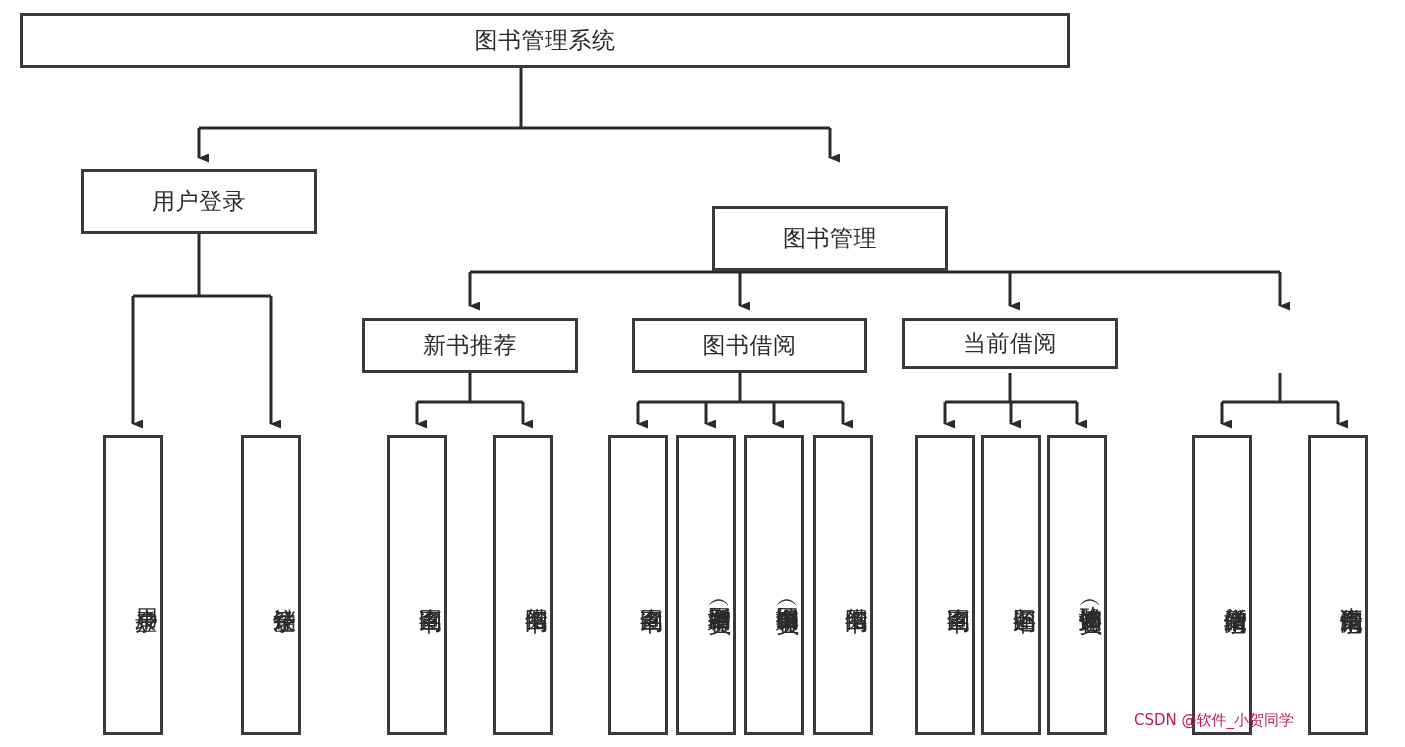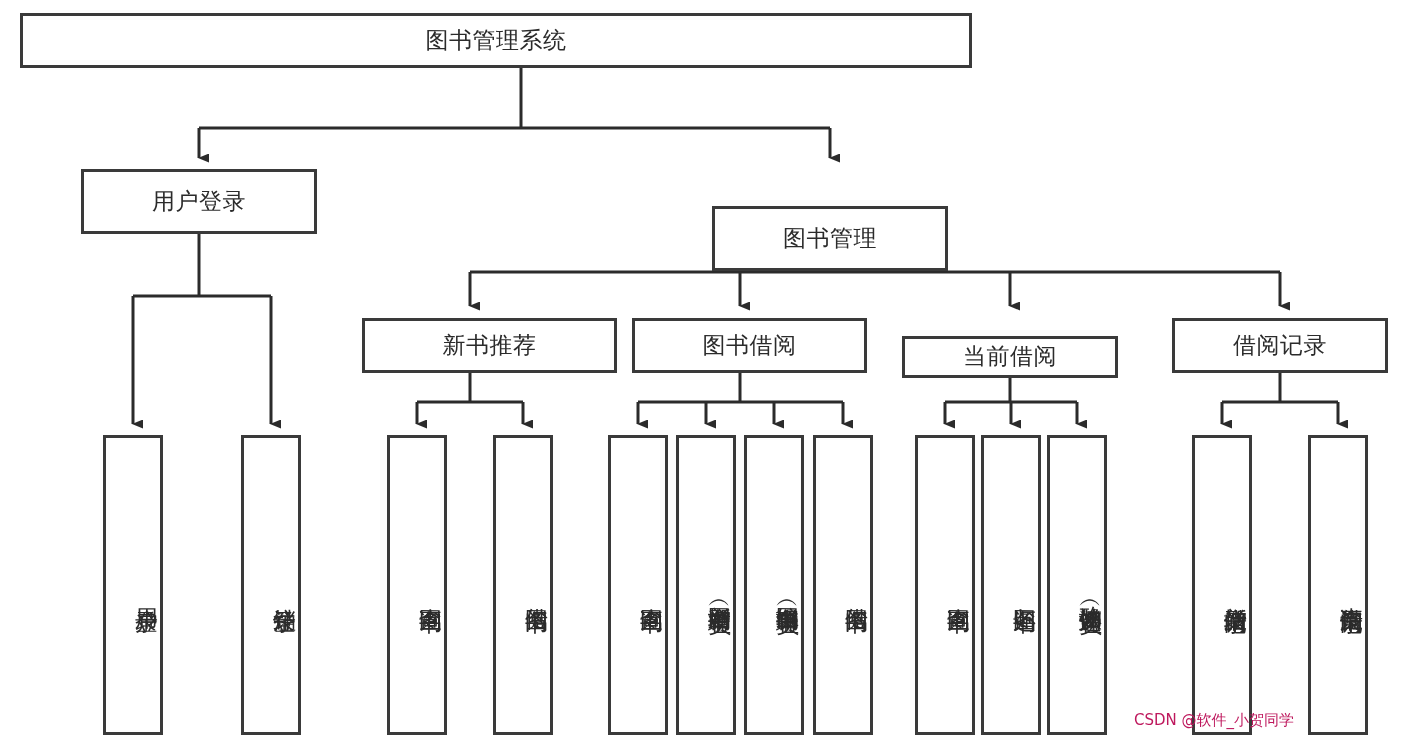--- a/index.html
+++ b/index.html
@@ -114,47 +114,44 @@
       <path d="M 1077,402 L 1077,424" marker-end="url(#arrowhead)"></path>
 
       <path d="M 1280,373 L 1280,402"></path>
       <path d="M 1222,402 L 1338,402"></path>
       <path d="M 1222,402 L 1222,424" marker-end="url(#arrowhead)"></path>
       <path d="M 1338,402 L 1338,424" marker-end="url(#arrowhead)"></path>
 
     </g>
   </svg>
 
-  <div class="node horizontal" style="left:20px; top:13px; width:952px; height:55px;">
+  <div class="node horizontal" style="left:20px; top:13px; width:1050px; height:55px;">
     <span class="node-label">图书管理系统</span>
   </div>
 
   <div class="node horizontal" style="left:81px; top:169px; width:236px; height:65px;">
     <span class="node-label">用户登录</span>
   </div>
 
   <div class="node horizontal" style="left:712px; top:169px; width:236px; height:65px;margin-top:37px;">
     <span class="node-label">图书管理</span>
   </div>
 
-  <div class="node horizontal" style="left:362px; top:318px; width:255px; height:55px;">
+  <div class="node horizontal" style="left:362px; top:318px; width:216px; height:55px;">
     <span class="node-label">新书推荐</span>
   </div>
 
   <div class="node horizontal" style="left:632px; top:318px; width:235px; height:55px;">
     <span class="node-label">图书借阅</span>
   </div>
 
-  <div class="node horizontal" style="left:902px; top:336px; width:216px; height:42px;">
+  <div class="node horizontal" style="left:902px; top:318px; width:216px; height:51px;">
     <span class="node-label">当前借阅</span>
   </div>
 
-  <div class="node horizontal" style="left:1172px; top:318px; width:216px; height:55px;">
-    <span class="node-label">借阅记录</span>
-  </div>
 
   <div class="node vertical" style="left:103px; top:435px; width:60px; height:300px;">
     <span class="node-label">用户登录</span>
   </div>
 
   <div class="node vertical" style="left:241px; top:435px; width:60px; height:300px;">
     <span class="node-label">注销登录</span>
   </div>
 
   <div class="node vertical" style="left:387px; top:435px; width:60px; height:300px;">

